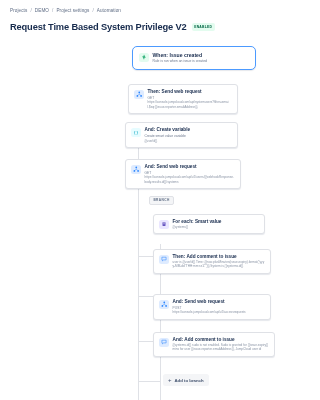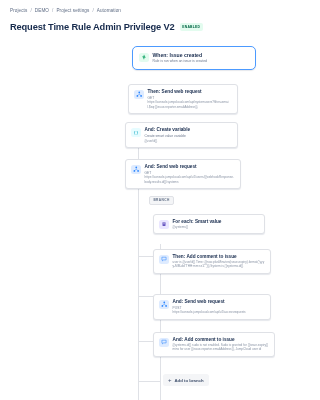--- a/index.html
+++ b/index.html
@@ -76,21 +76,21 @@
     <span class="crumb link">Projects</span>
     <span class="sep">/</span>
     <span class="crumb link">DEMO</span>
     <span class="sep">/</span>
     <span class="crumb link">Project settings</span>
     <span class="sep">/</span>
     <span class="crumb link">Automation</span>
   </div>
 
   <div class="title-row">
-    <span class="page-title">Request Time Rule Admin Privilege V2</span>
+    <span class="page-title">Request Time Based System Privilege V2</span>
     <span class="badge">ENABLED</span>
   </div>
 
   <div class="canvas">
 
     <div class="spine spine-main"></div>
     <div class="spine spine-branch"></div>
     <div class="spine spine-sub"></div>
 
     <div class="elbow" style="top:212px;"></div>

